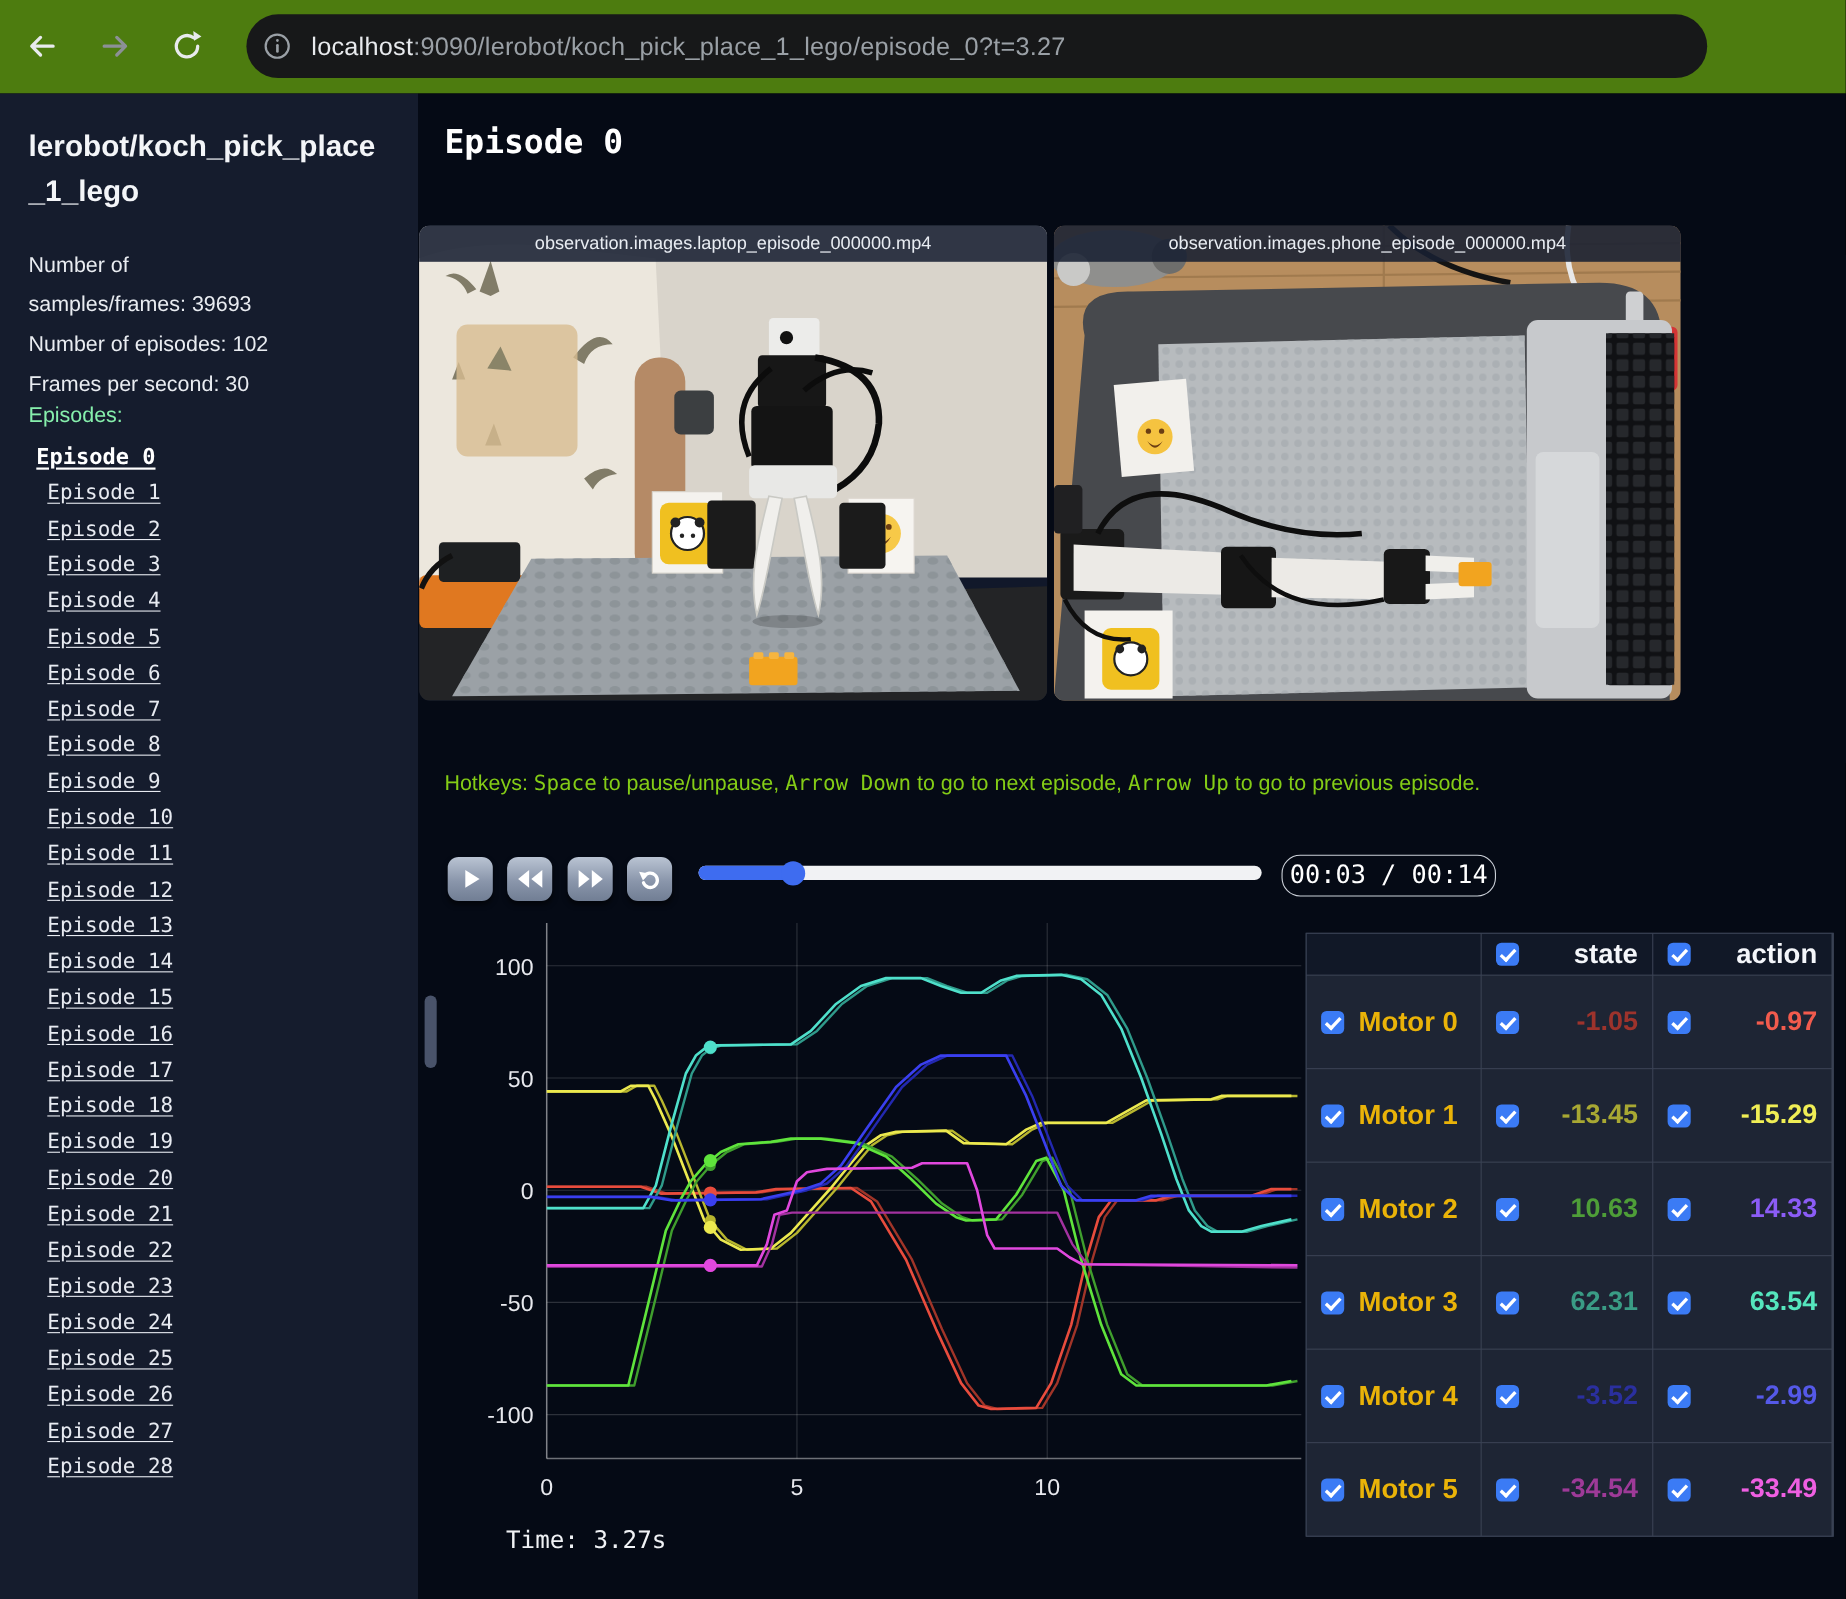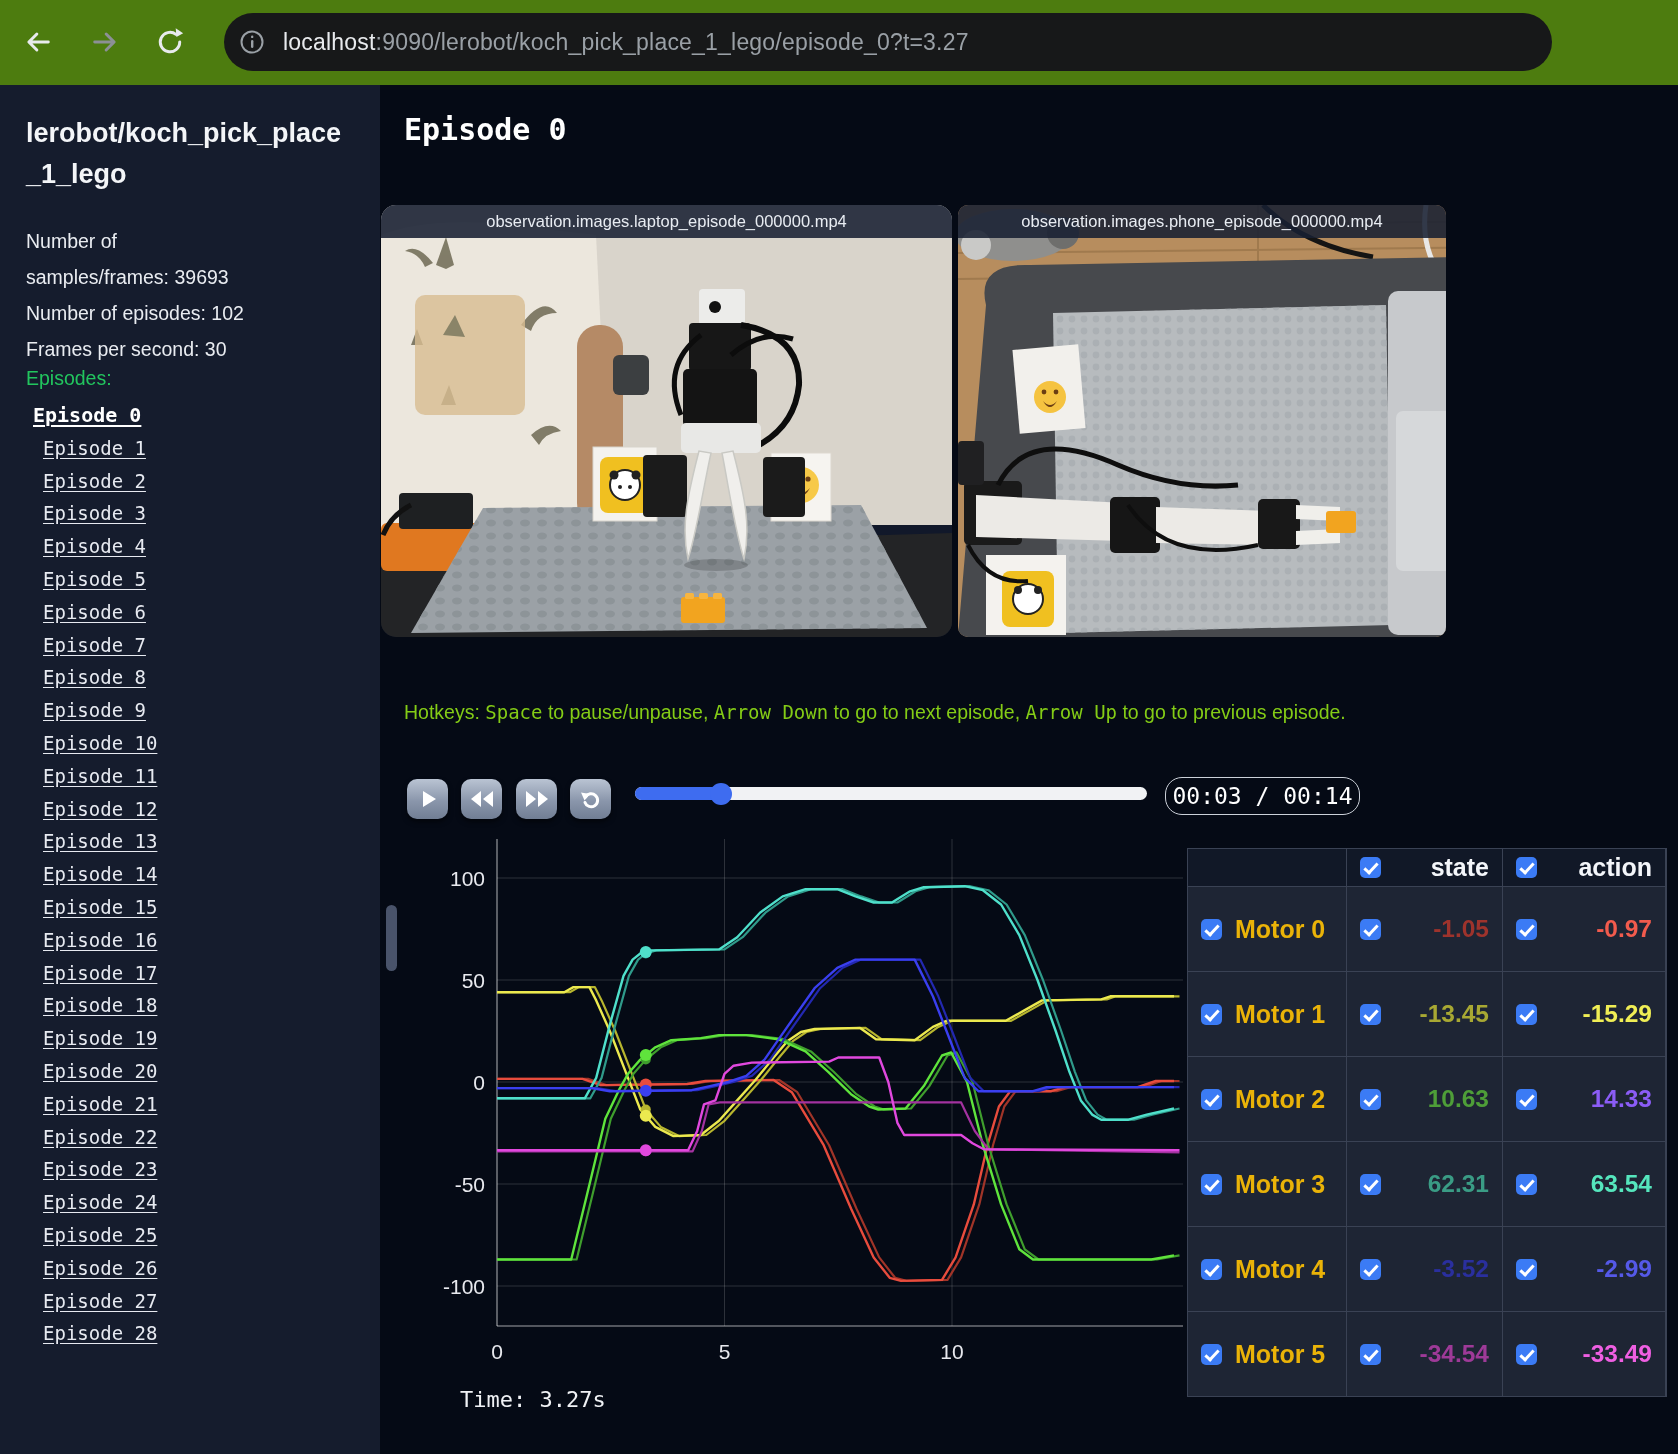--- a/index.html
+++ b/index.html
@@ -16,35 +16,35 @@
   #url-text .host{color:#e8eaed;}
   #url-text .rest{color:#9aa0a6;}
 
   
   #sidebar{position:absolute;left:0;top:85px;width:380px;height:1369px;background:#151c2d;overflow:hidden;}
   #main{position:absolute;left:380px;top:85px;width:1298px;height:1369px;background:#050a15;}
 
   
   #ds-title{position:absolute;left:26px;top:28px;width:316px;font-size:27px;line-height:41px;font-weight:700;color:#f3f5f8;word-break:break-all;}
   #ds-stats{position:absolute;left:26px;top:138px;width:330px;font-size:19.5px;line-height:36px;color:#e9ecf1;}
-  #ep-label{position:absolute;left:26px;top:282px;font-size:19.5px;color:#22c55e;}
+  #ep-label{position:absolute;left:26px;top:282px;font-size:19.5px;color:#86efac;}
   #ep-list{position:absolute;left:0;top:314px;width:380px;}
   .ep{display:block;padding-left:43px;line-height:32.8px;font-family:"DejaVu Sans Mono",monospace;
       font-size:19px;color:#e7eaf1;text-decoration:underline;text-underline-offset:3px;cursor:pointer;}
   .ep.active{padding-left:33px;font-weight:700;font-size:20px;color:#ffffff;}
 
   
   #page-title{position:absolute;left:24px;top:27px;font-family:"DejaVu Sans Mono",monospace;font-size:30px;font-weight:700;color:#ffffff;}
   #hotkeys{position:absolute;left:24px;top:616px;font-size:19.5px;color:#84cc16;text-align:right;}
   #hotkeys .mono{font-size:19px;}
 
   
   .video-panel{position:absolute;top:120px;height:432px;border-radius:10px;overflow:hidden;background:#11182a;}
-  #video-1{left:1px;width:571px;border-radius:15px;}
-  #video-2{left:578px;width:488px;text-align:right;}
+  #video-1{left:1px;width:571px;}
+  #video-2{left:578px;width:570px;text-align:right;}
   .video-title{position:absolute;left:0;top:0;width:100%;height:33px;background:rgba(24,32,50,.88);
       color:#e8ecf2;font-size:16.5px;display:flex;align-items:center;justify-content:center;z-index:3;}
   .video-panel svg{position:absolute;left:0;top:0;}
 
   
   .ctl-btn{position:absolute;top:694px;width:41px;height:40px;border-radius:10px;
       background:linear-gradient(180deg,#bac4d3 0%,#8a96ab 55%,#717e94 100%);
       box-shadow:0 3px 5px rgba(0,0,0,.5);display:flex;align-items:center;justify-content:center;cursor:pointer;}
   #slider{position:absolute;left:255px;top:702px;width:512px;height:13px;border-radius:7px;background:#f1f2f4;cursor:pointer;}
   #slider-fill{position:absolute;left:0;top:0;height:13px;border-radius:7px 0 0 7px;background:#3e6cf0;}

